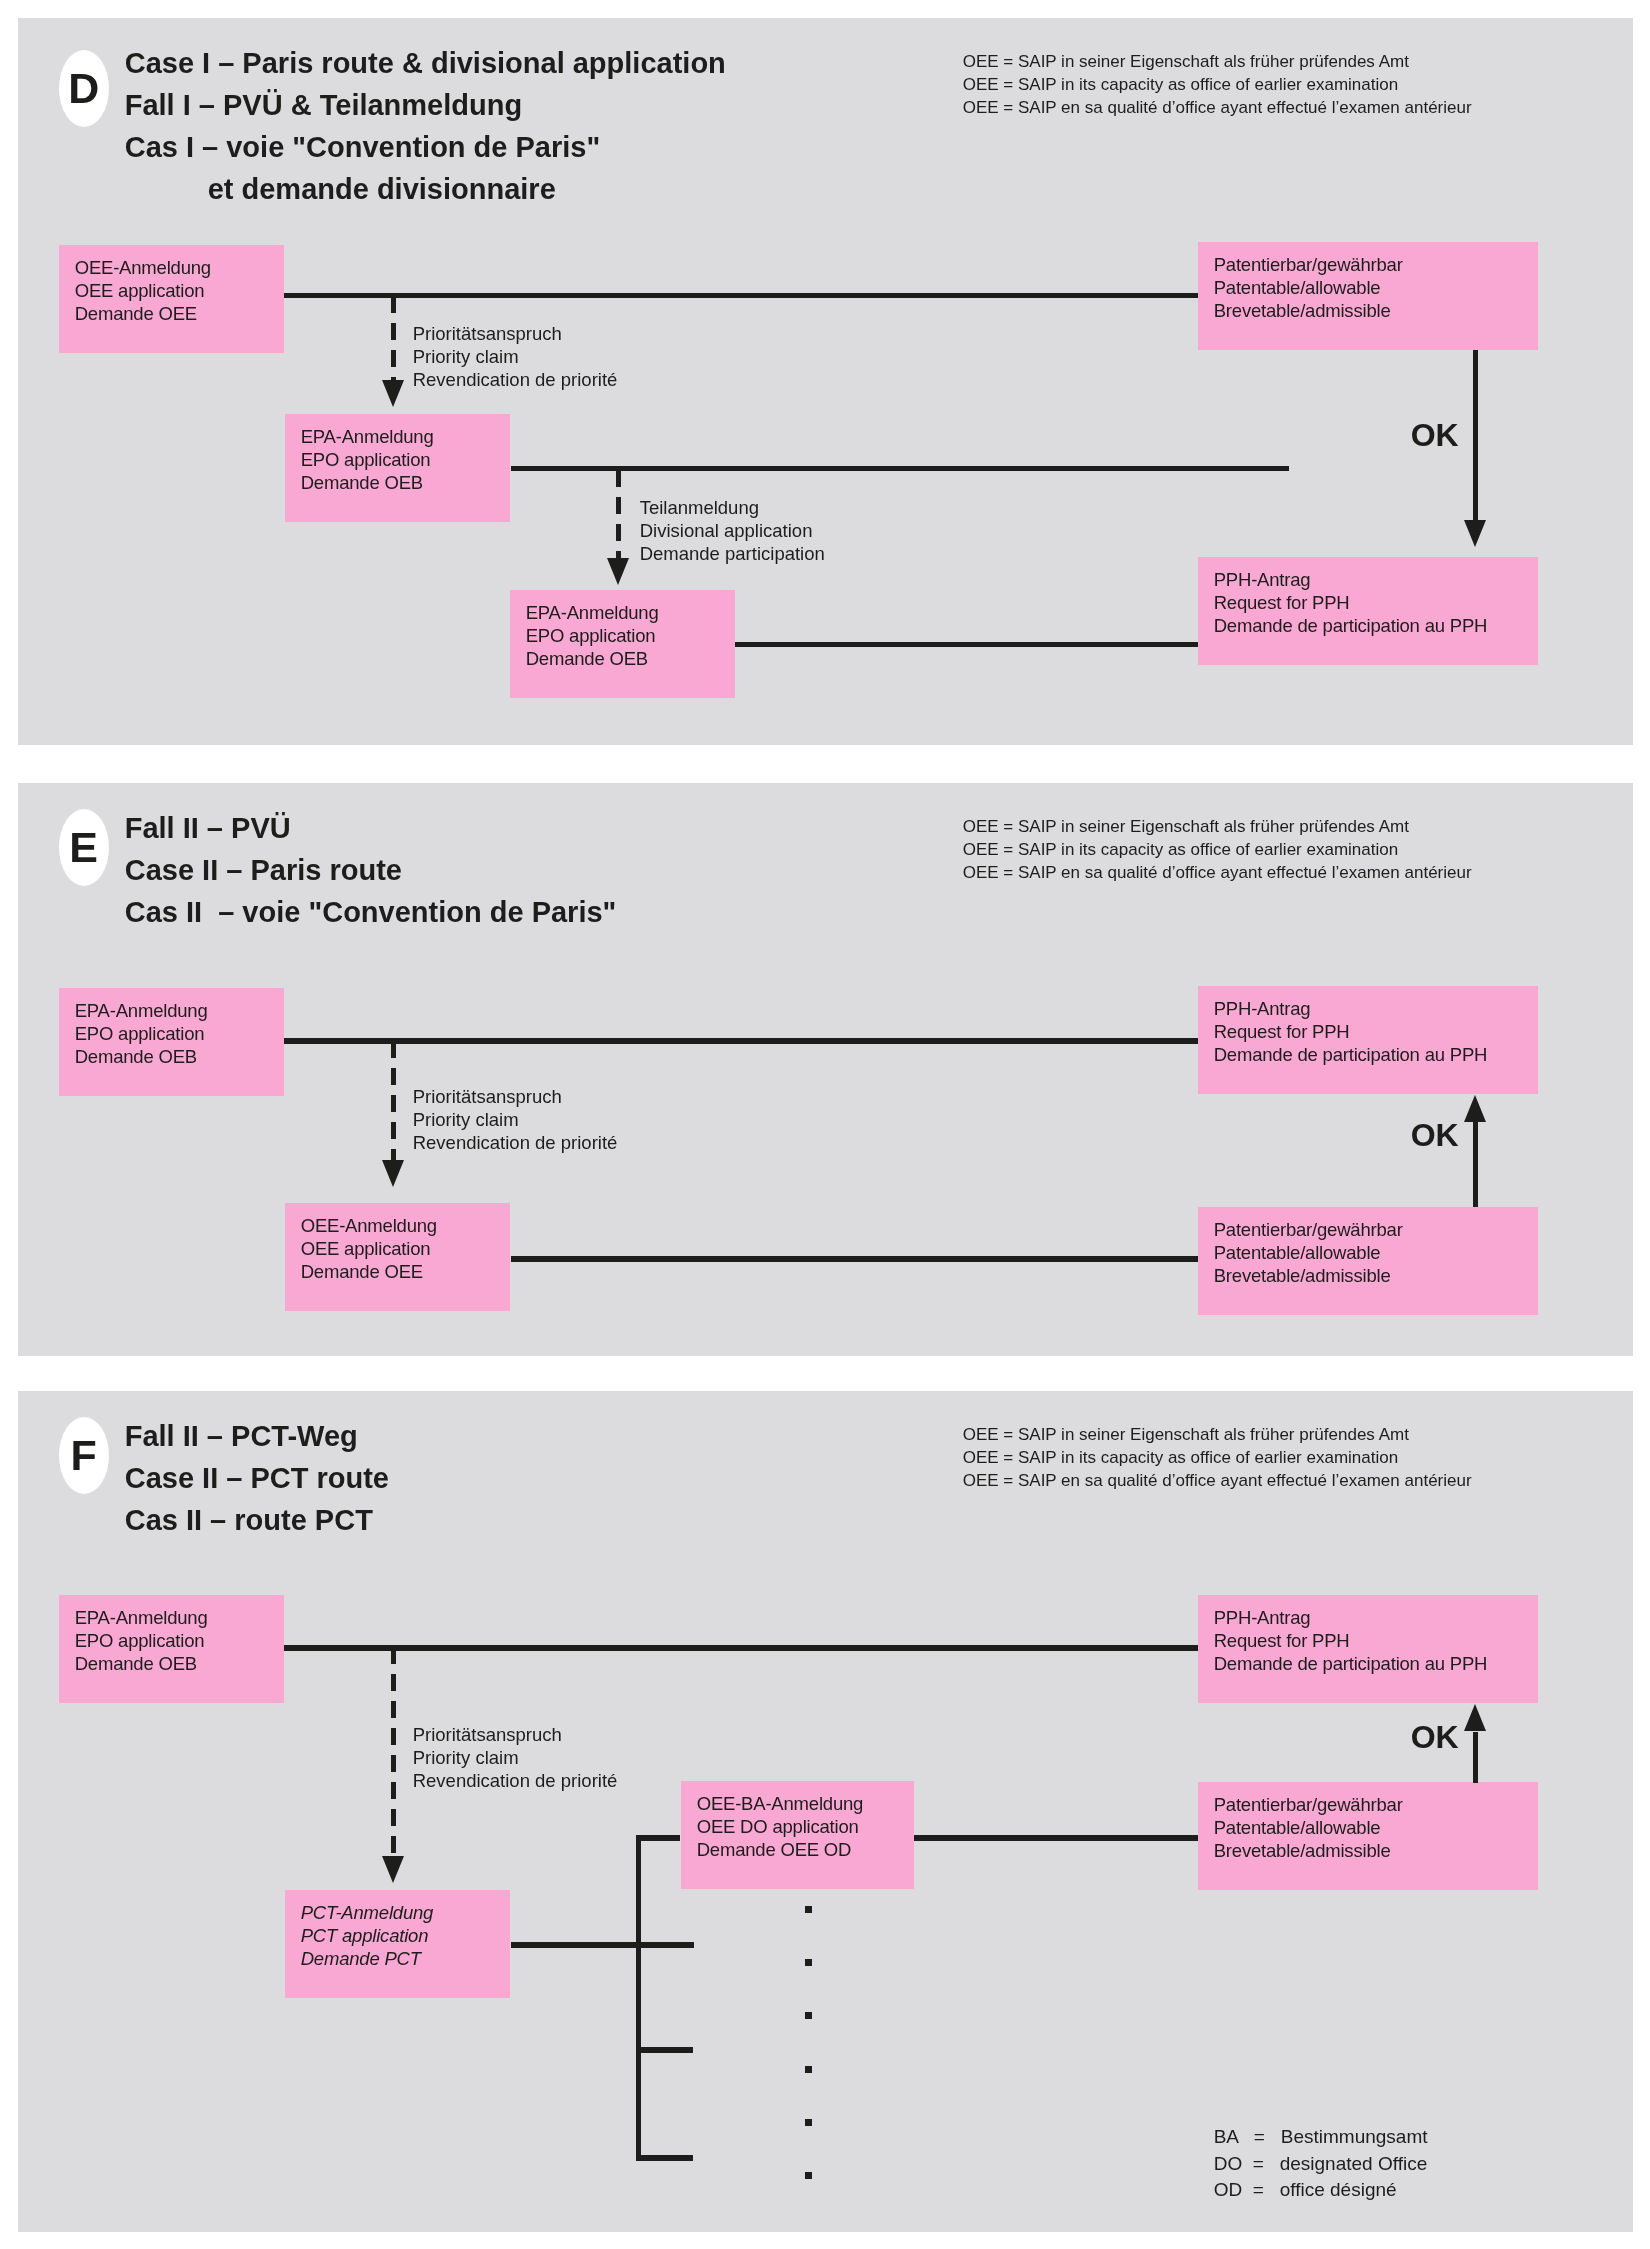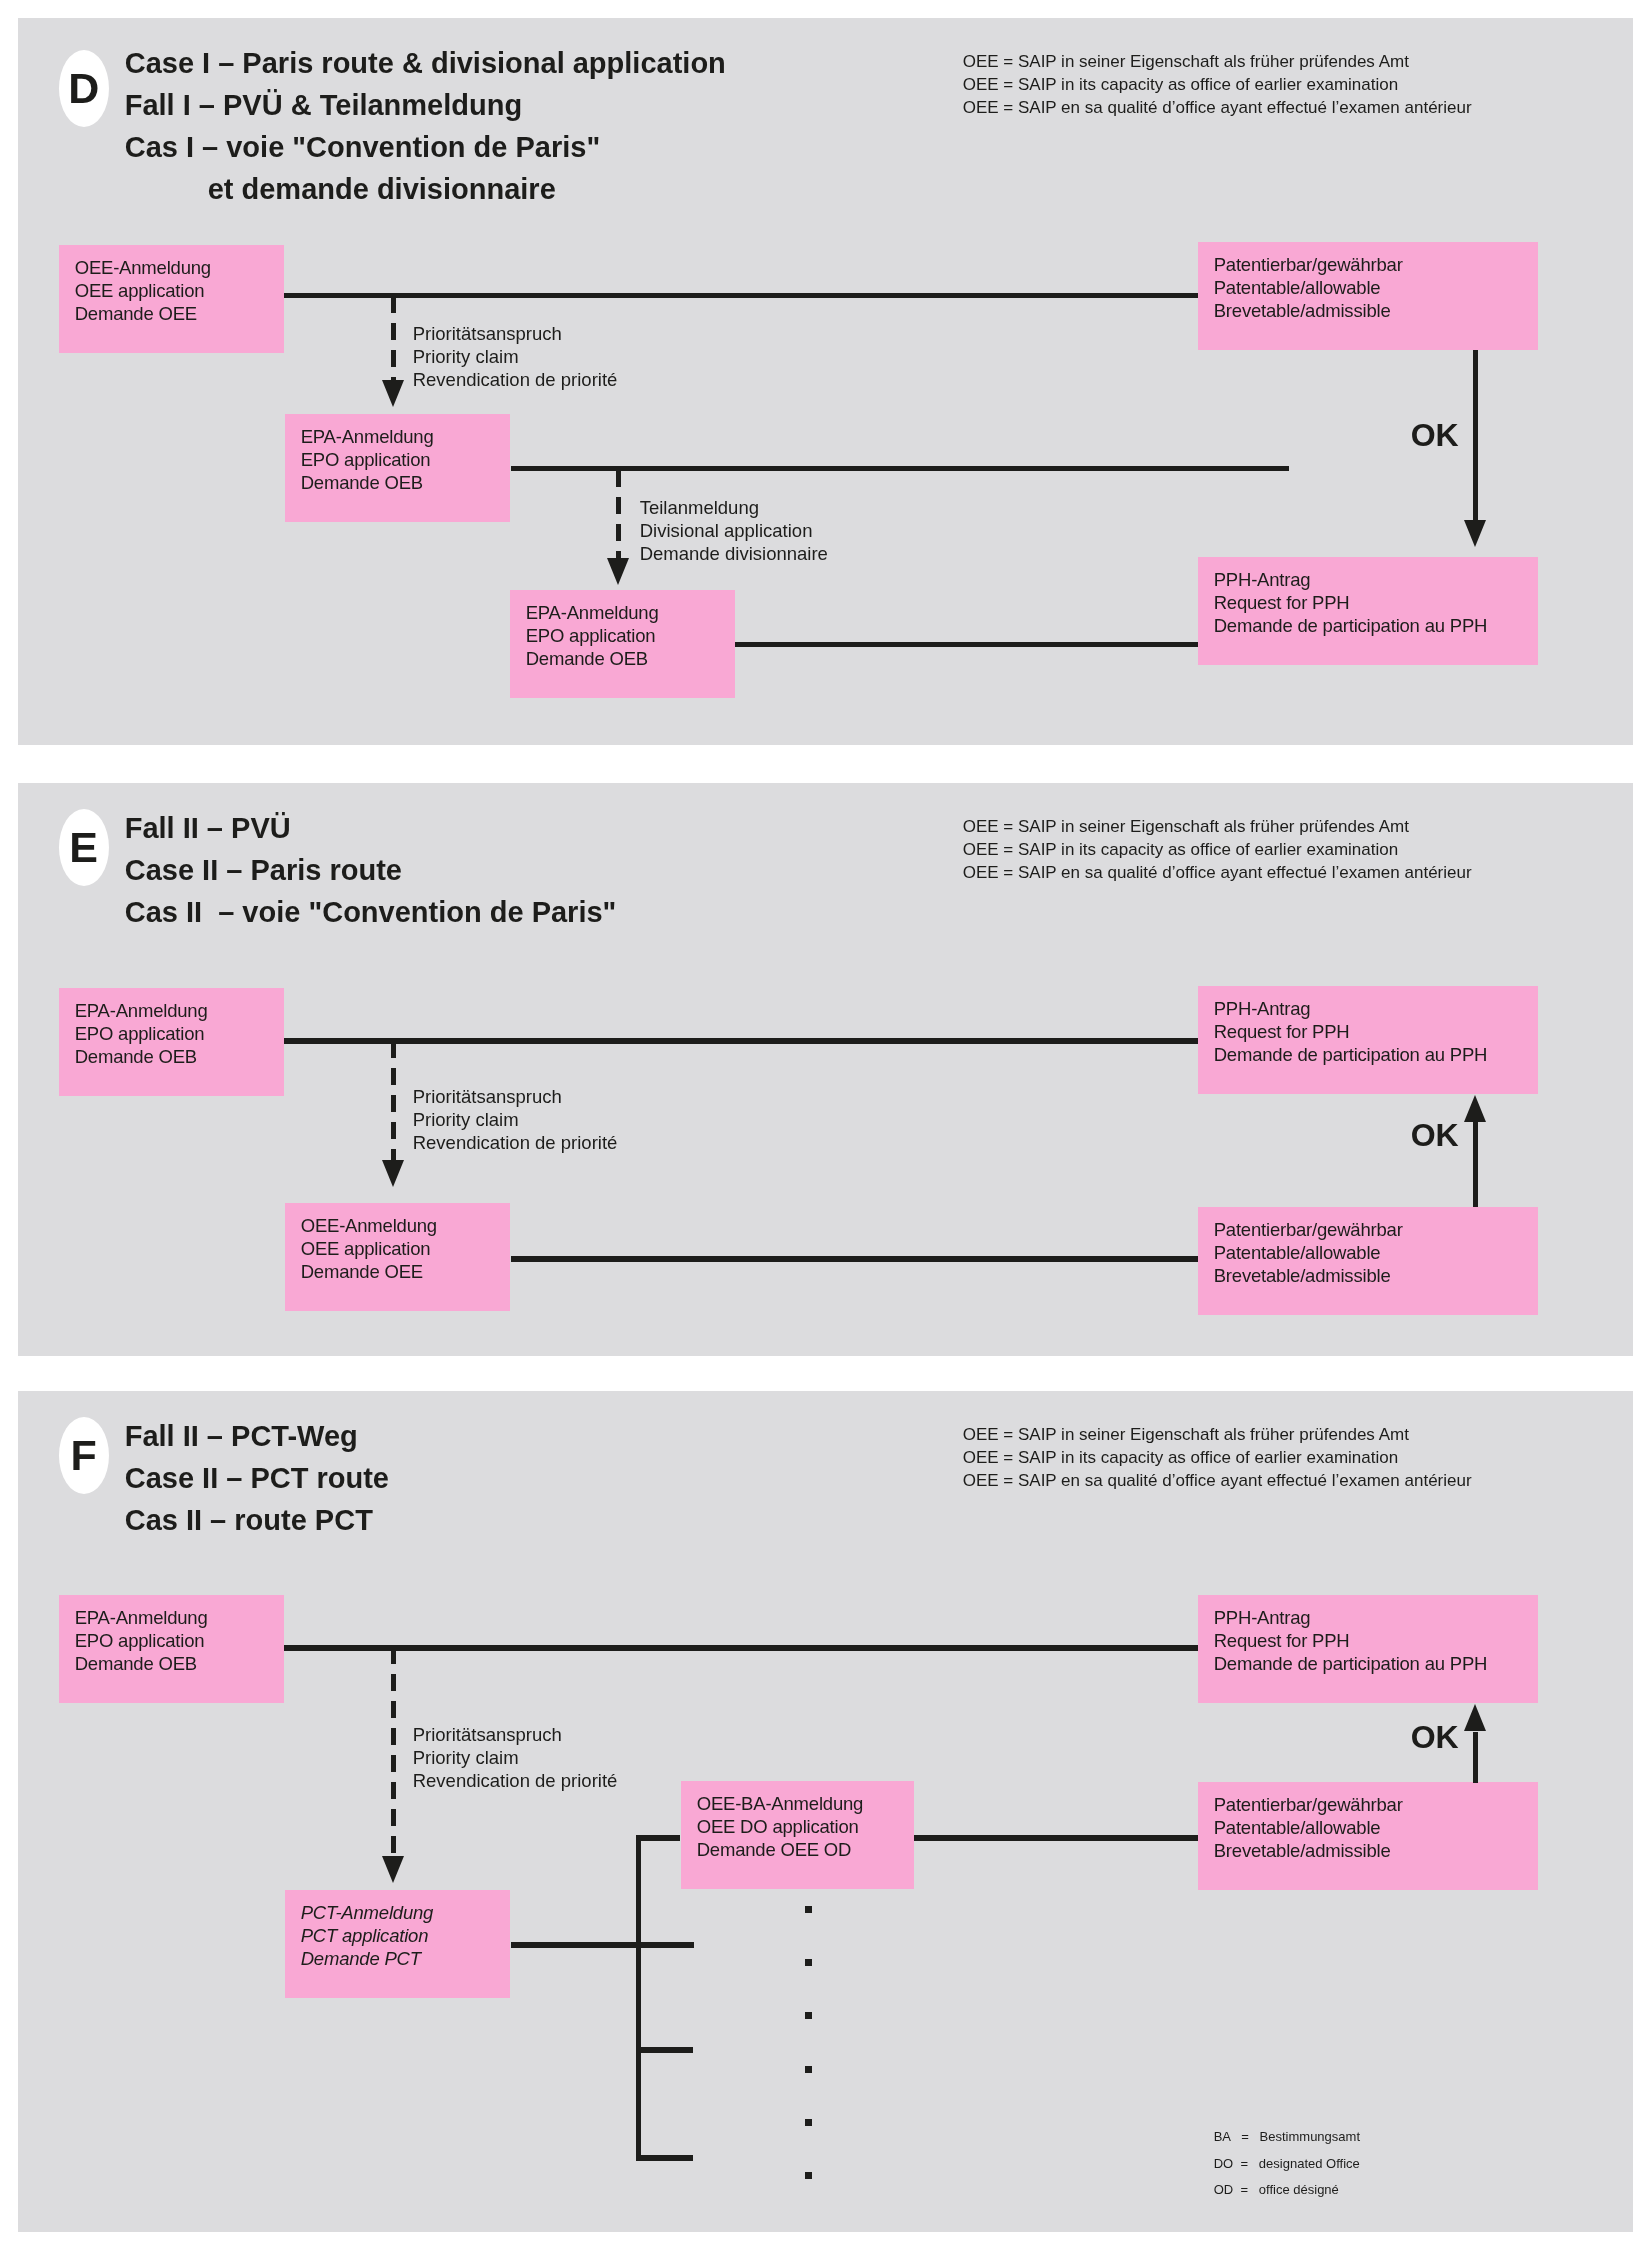--- a/index.html
+++ b/index.html
@@ -38,21 +38,21 @@
             border-left:11.3px solid transparent;border-right:11.3px solid transparent;
             border-bottom:27px solid #1d1d1b;}
 
   .edge-label{position:absolute;font-size:18.5px;line-height:23px;}
   .edge-label div{white-space:nowrap;}
 
   .ok{position:absolute;width:89px;text-align:right;font-size:32px;font-weight:bold;}
 
   .dot{position:absolute;width:7.2px;height:7.2px;background:#1d1d1b;}
 
-  .abbr-legend{position:absolute;left:1196px;font-size:13px;line-height:26.6px;}
+  .abbr-legend{position:absolute;left:1196px;font-size:19px;line-height:26.6px;}
   .abbr-legend div{white-space:pre;}
 </style>
 </head>
 <body>
 
 <div class="canvas">
 
   <section class="panel panel-d">
     <div class="badge" style="top:32px;">
       <span>D</span>
@@ -91,21 +91,21 @@
       <div>Demande OEB</div>
     </div>
 
     <div class="hline" style="left:493px;top:448px;width:778px;"></div>
 
     <div class="vdash" style="left:598px;top:452px;height:88px;"></div>
     <div class="arrow-down" style="left:589px;top:540px;"></div>
     <div class="edge-label" style="left:622px;top:478px;">
       <div>Teilanmeldung</div>
       <div>Divisional application</div>
-      <div>Demande divisionnaire</div>
+      <div>Demande participation</div>
     </div>
 
     <div class="node" style="left:492px;top:572px;">
       <div>EPA-Anmeldung</div>
       <div>EPO application</div>
       <div>Demande OEB</div>
     </div>
 
     <div class="hline" style="left:717px;top:624px;width:463px;"></div>
 

